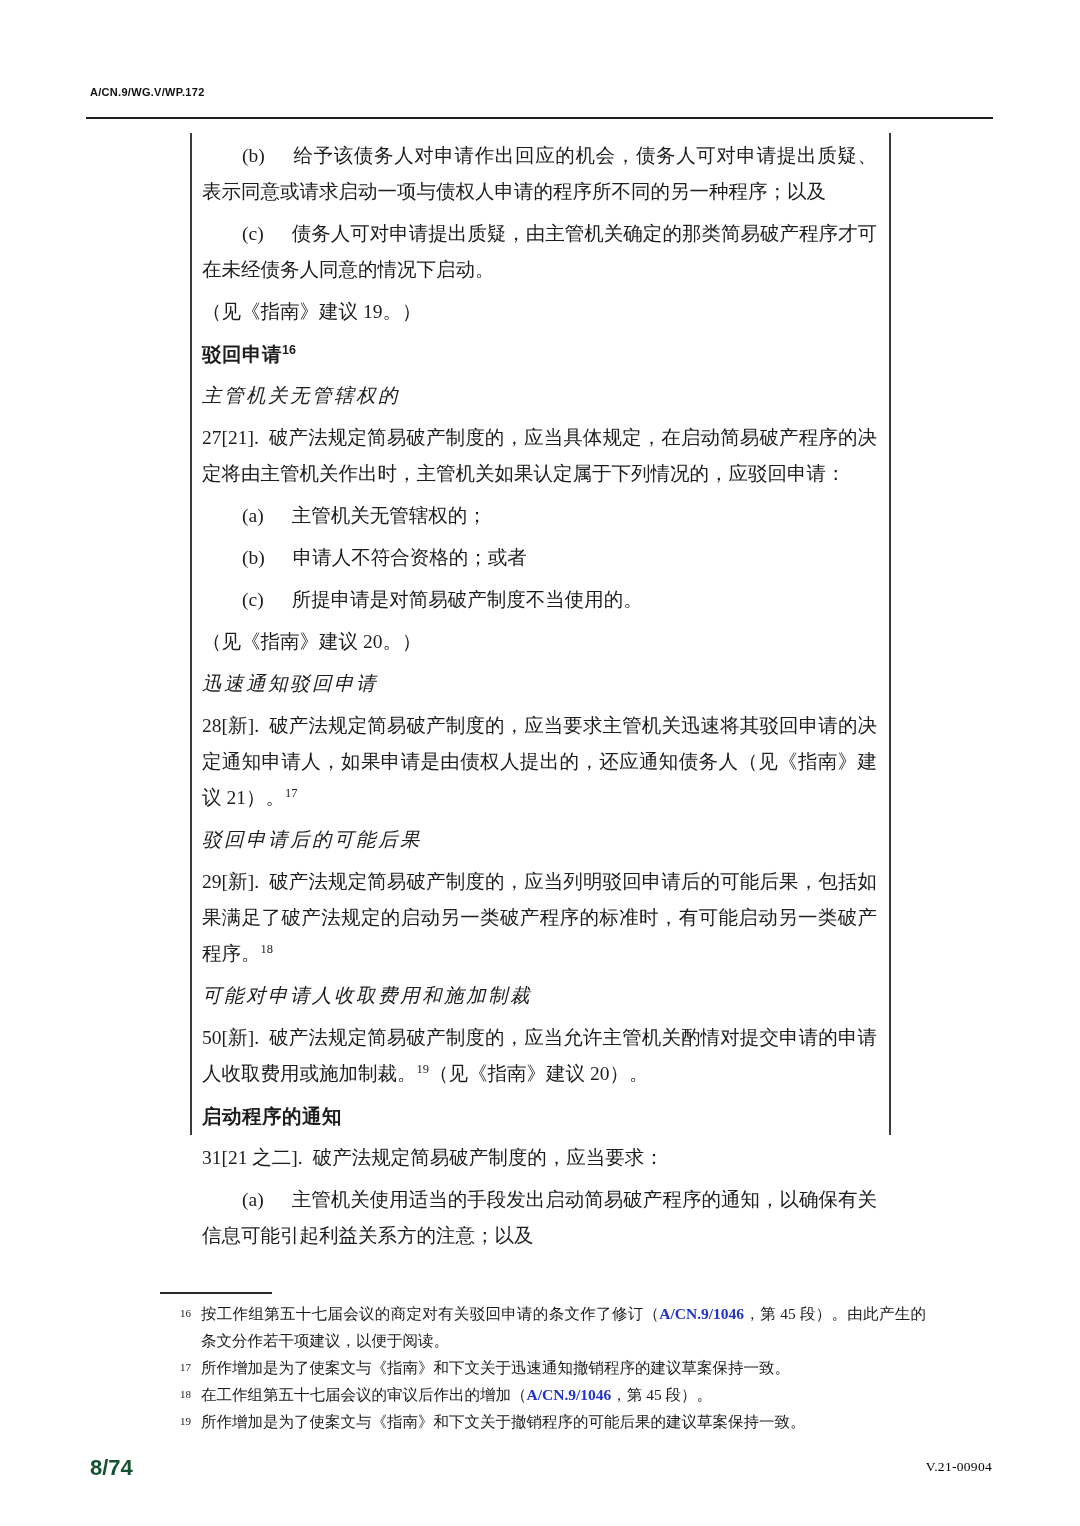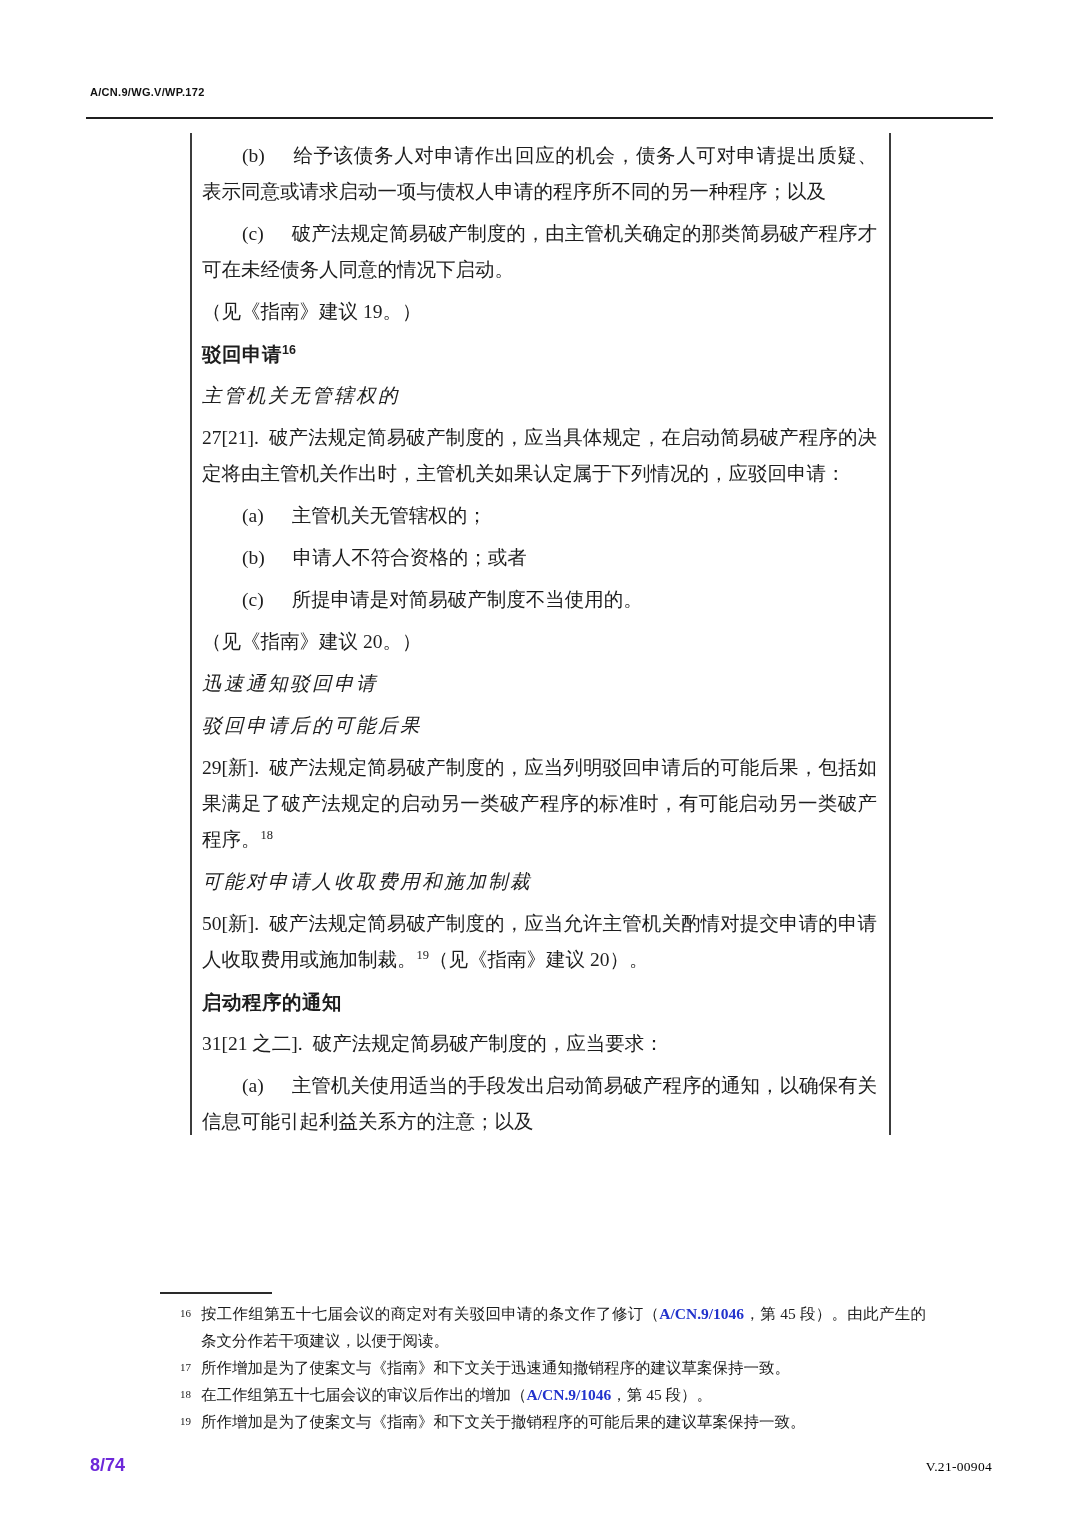--- a/index.html
+++ b/index.html
@@ -43,57 +43,58 @@
   }
   .footnotes {
     position: absolute; left: 178px; top: 1300px; width: 748px;
     font-size: 15.5px; line-height: 27px; color: #1c1c1c;
   }
   .footnote { position: relative; padding-left: 23px; text-align: justify; }
   .fn-num { position: absolute; left: 2px; top: 0px; font-size: 11px; line-height: 27px; }
   .fn-link { color: #2233cc; font-weight: bold; text-decoration: none; cursor: pointer; }
   .page-num {
     position: absolute; left: 90px; top: 1455px;
-    font-family: "Liberation Sans", sans-serif; font-weight: bold; font-size: 18px; color: #6d28d9; text-align: center;
+    font-family: "Liberation Sans", sans-serif; font-weight: bold; font-size: 22px; color: #14532d; text-align: center;
   }
   .doc-id {
     position: absolute; right: 88px; top: 1459px;
     font-size: 13.5px; color: #000000; letter-spacing: 0.3px;
   }
 </style>
 </head>
 <body>
 
 <div class="doc-symbol">A/CN.9/WG.V/WP.172</div>
 <div class="header-rule"></div>
 
 <div class="content-frame">
 
   <p class="list-item"><span class="marker">(b)</span><span>给予该债务人对申请作出回应的机会，债务人可对申请提出质疑、表示同意或请求启动一项与债权人申请的程序所不同的另一种程序；以及</span></p>
 
-  <p class="list-item"><span class="marker">(c)</span><span>破产法规定简易破产制度的，由主管机关确定的那类简易破产程序才可在未经债务人同意的情况下启动。</span></p>
+  <p class="list-item"><span class="marker">(c)</span><span>债务人可对申请提出质疑，由主管机关确定的那类简易破产程序才可在未经债务人同意的情况下启动。</span></p>
 
   <p class="note">（见《指南》建议 19。）</p>
 
   <p class="heading"><span>驳回申请</span><sup>16</sup></p>
 
   <p class="subheading">主管机关无管辖权的</p>
 
   <p class="numbered"><span class="pnum">27[21].</span><span>破产法规定简易破产制度的，应当具体规定，在启动简易破产程序的决定将由主管机关作出时，主管机关如果认定属于下列情况的，应驳回申请：</span></p>
 
   <p class="list-item"><span class="marker">(a)</span><span>主管机关无管辖权的；</span></p>
 
   <p class="list-item"><span class="marker">(b)</span><span>申请人不符合资格的；或者</span></p>
 
   <p class="list-item"><span class="marker">(c)</span><span>所提申请是对简易破产制度不当使用的。</span></p>
 
   <p class="note">（见《指南》建议 20。）</p>
 
   <p class="subheading">迅速通知驳回申请</p>
 
+  <p class="numbered"><span class="pnum">28[新].</span><span>破产法规定简易破产制度的，应当要求主管机关迅速将其驳回申请的决定通知申请人，如果申请是由债权人提出的，还应通知债务人（见《指南》建议 21）。</span><sup>17</sup></p>
 
   <p class="subheading">驳回申请后的可能后果</p>
 
   <p class="numbered"><span class="pnum">29[新].</span><span>破产法规定简易破产制度的，应当列明驳回申请后的可能后果，包括如果满足了破产法规定的启动另一类破产程序的标准时，有可能启动另一类破产程序。</span><sup>18</sup></p>
 
   <p class="subheading">可能对申请人收取费用和施加制裁</p>
 
   <p class="numbered"><span class="pnum">50[新].</span><span>破产法规定简易破产制度的，应当允许主管机关酌情对提交申请的申请人收取费用或施加制裁。</span><sup>19</sup><span>（见《指南》建议 20）。</span></p>
 
   <p class="heading">启动程序的通知</p>

